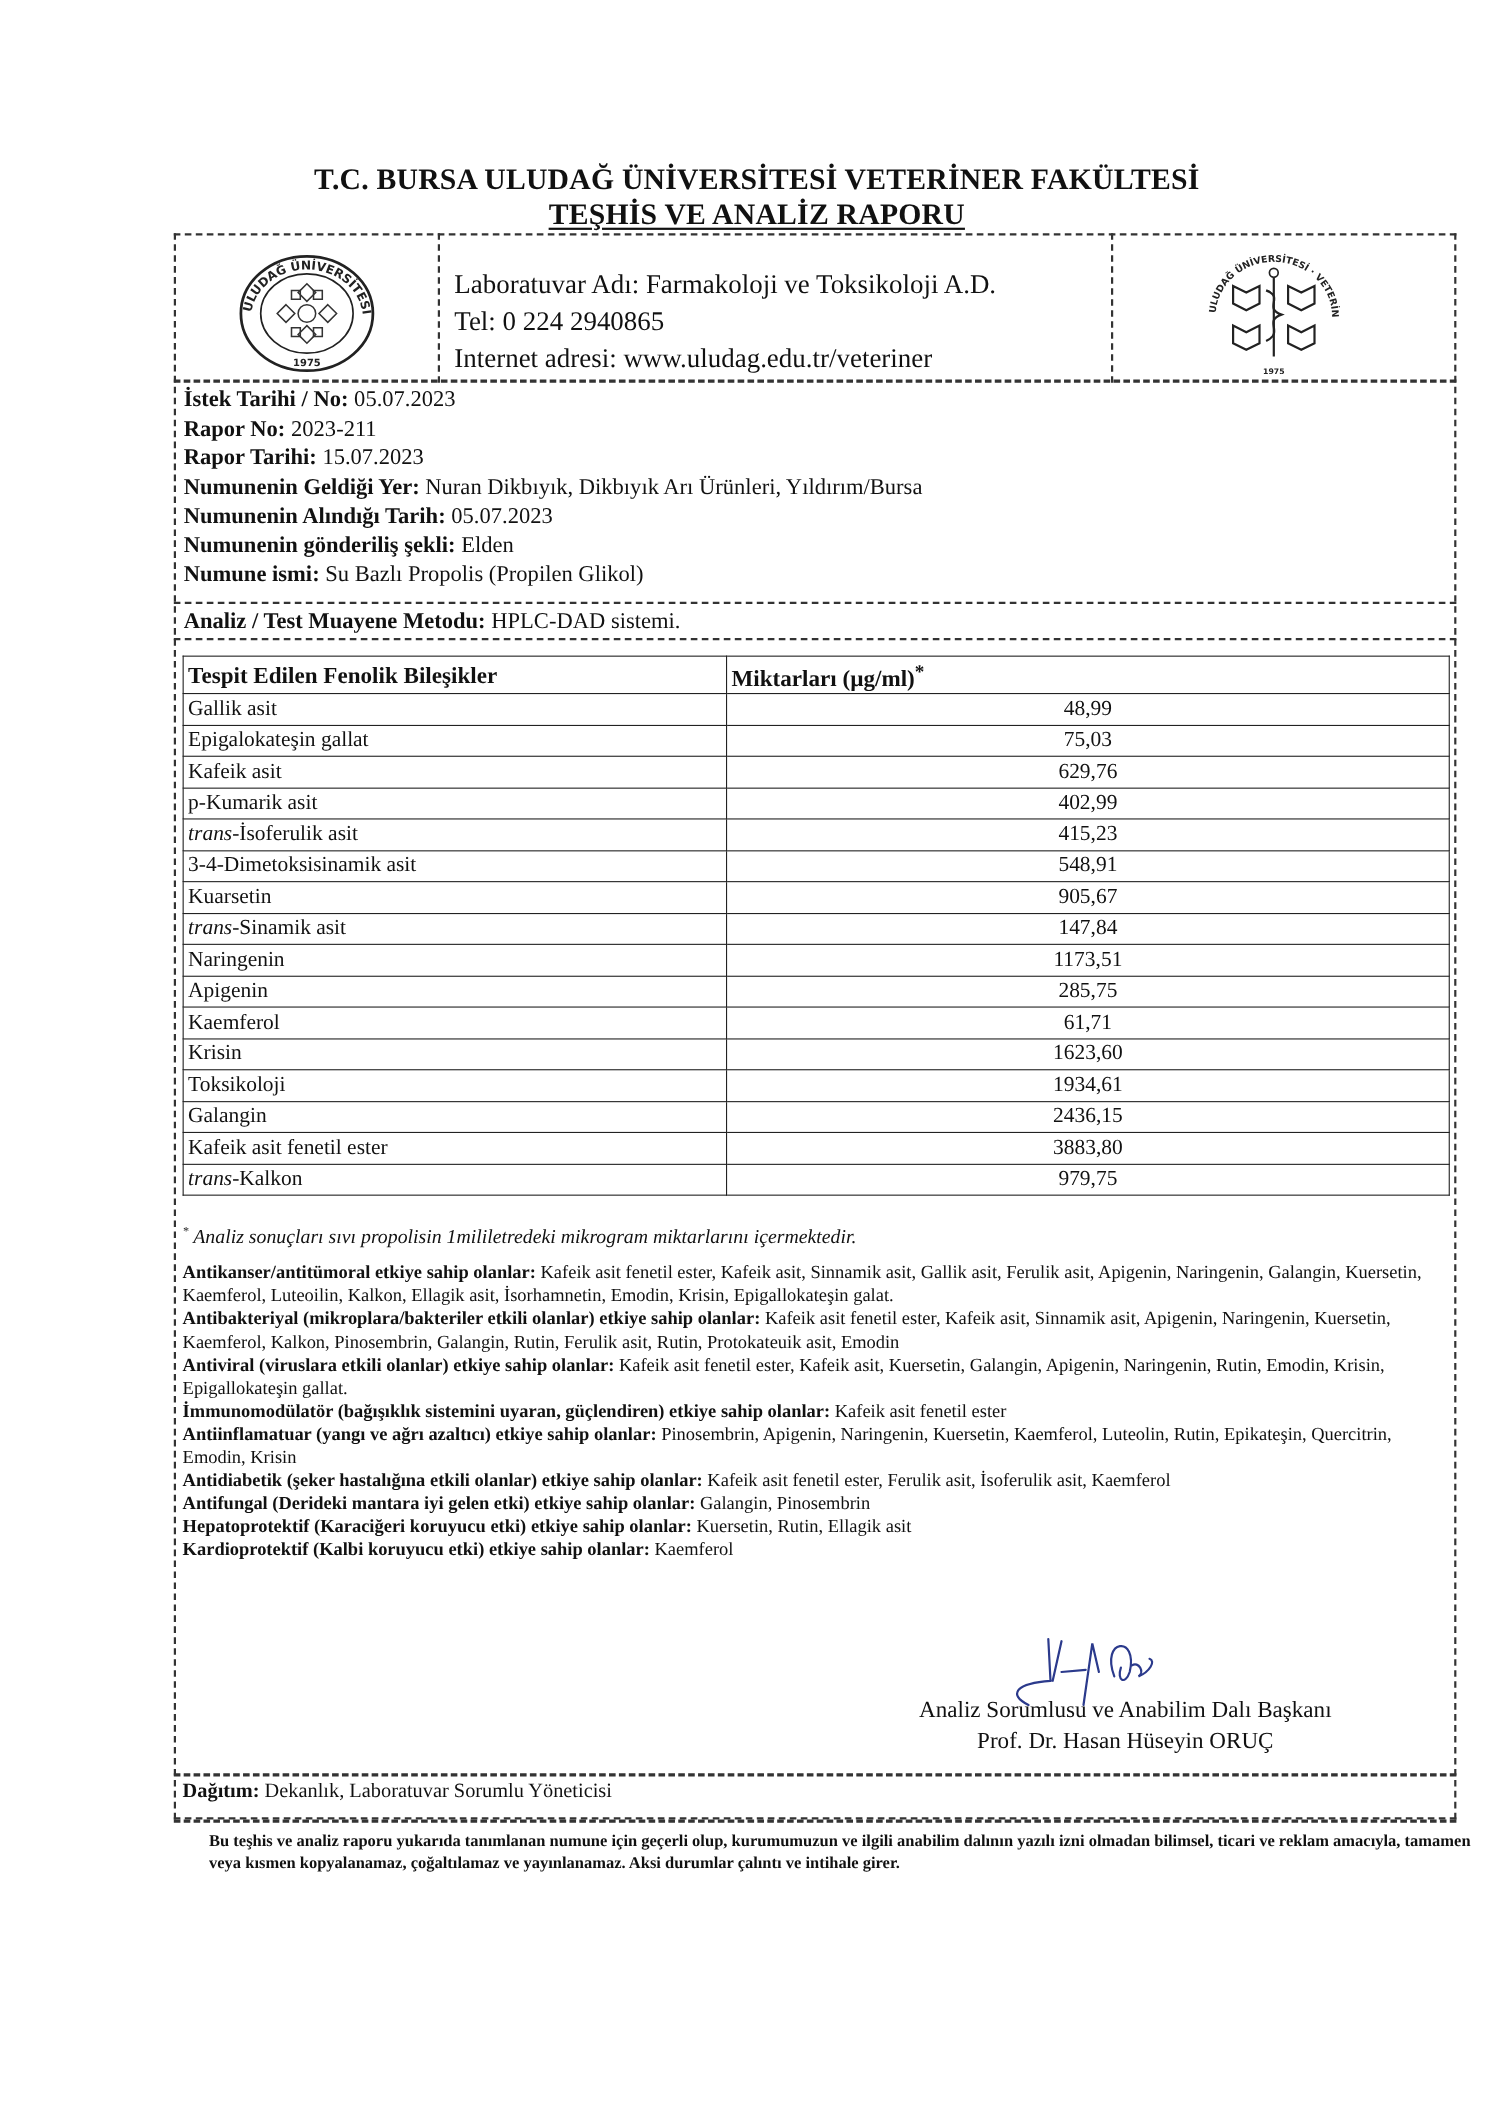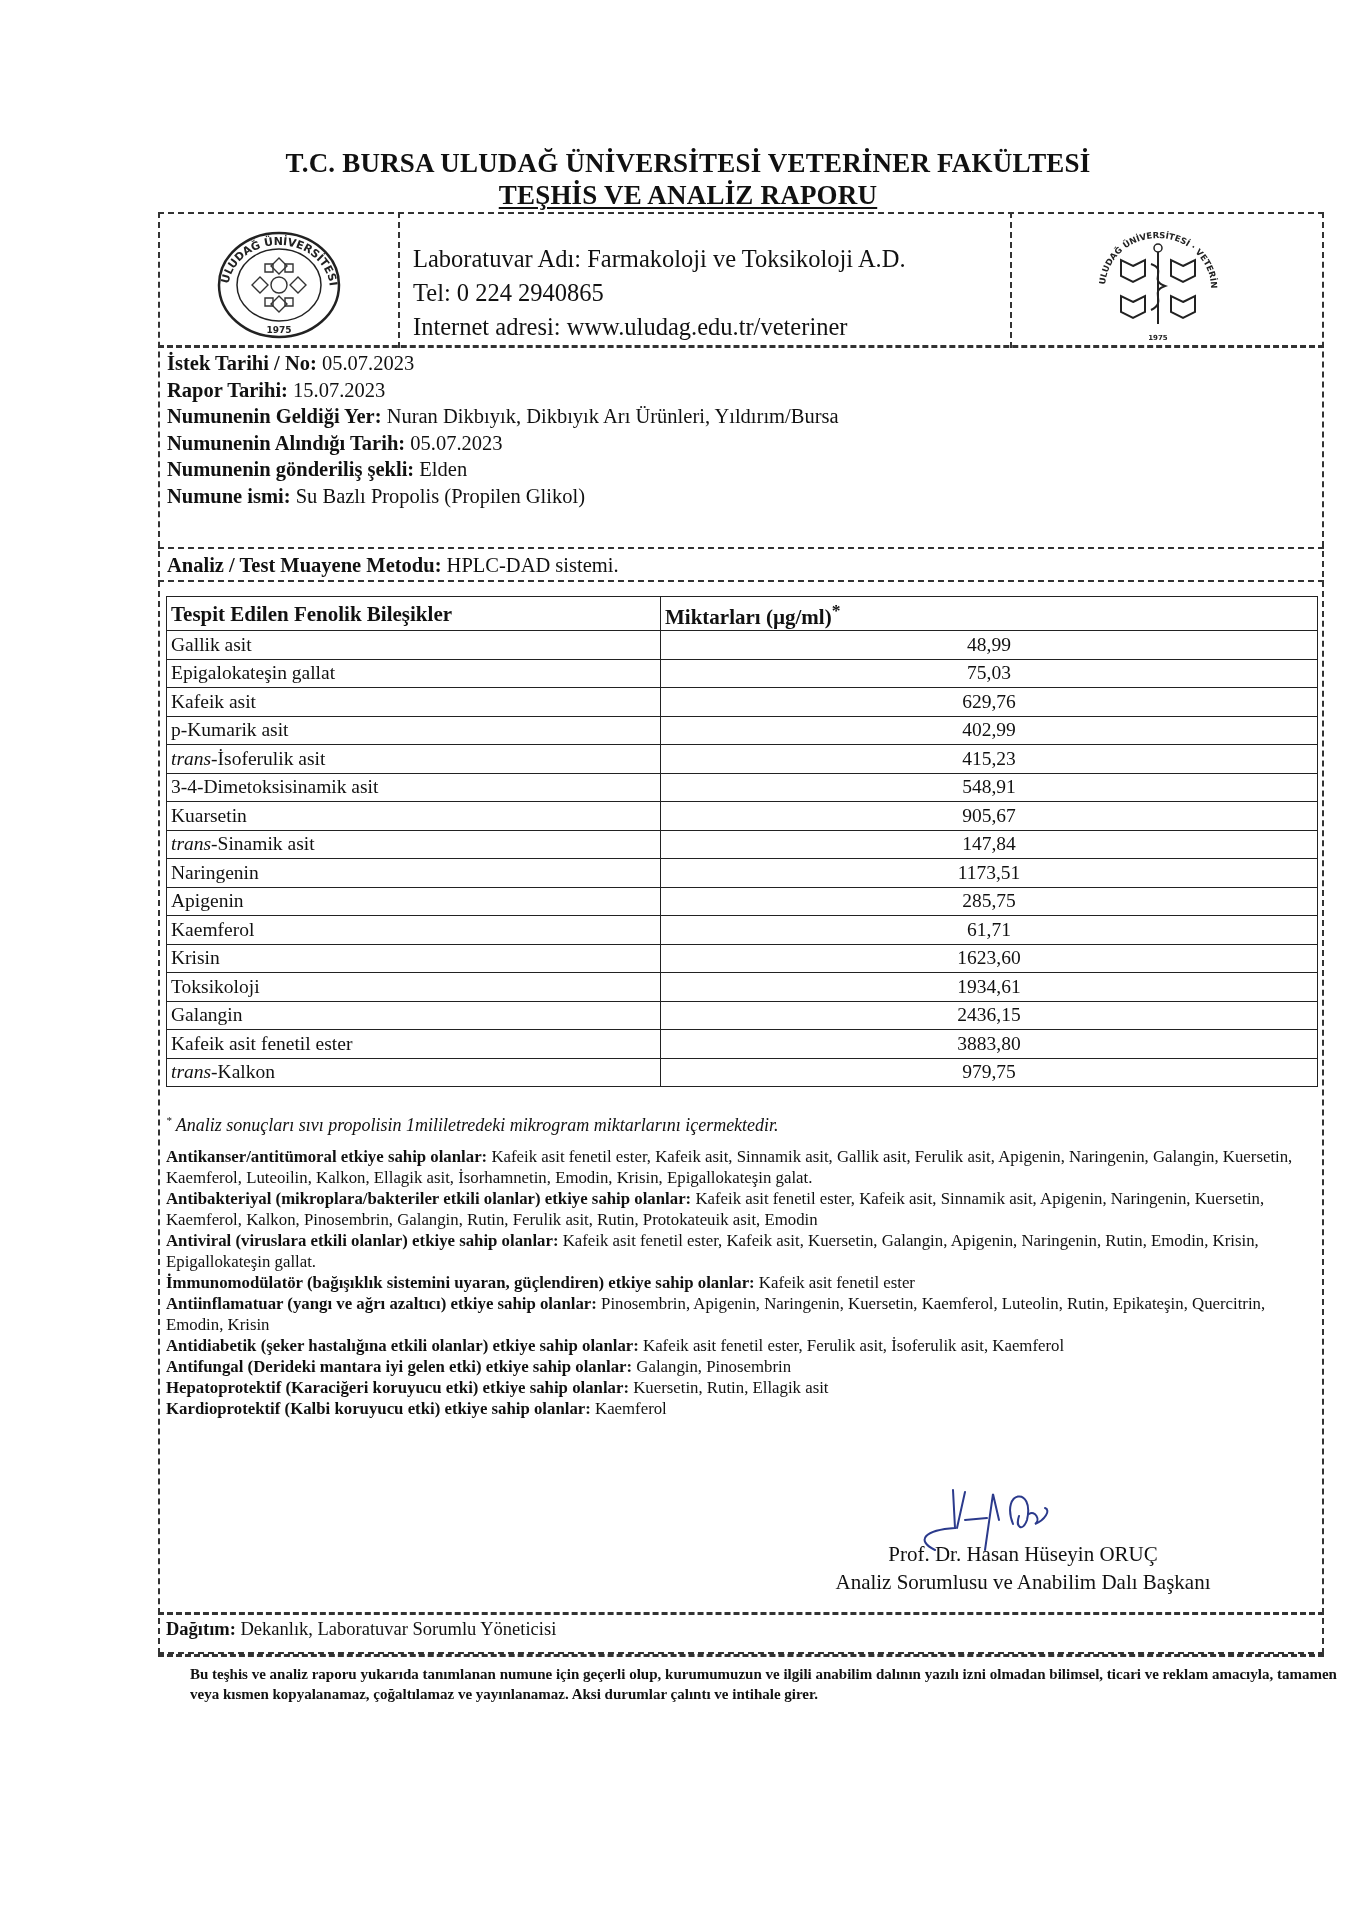--- a/index.html
+++ b/index.html
@@ -106,20 +106,21 @@
       <polygon points="90,78 102,72 102,88 90,94 78,88 78,72"></polygon>
       <line x1="65" y1="28" x2="65" y2="100"></line>
       <path d="M 58 40 C 75 46, 55 56, 72 62 C 55 68, 75 78, 58 86"></path>
     </g>
     <circle cx="65" cy="24" r="4" fill="none" stroke="#222" stroke-width="1.5"></circle>
   </svg>
 </div>
 
 <div class="meta">
   <div class="row"><b>İstek Tarihi / No:</b> <span>05.07.2023</span></div>
+  <div class="row"><b>Rapor No:</b> <span>2023-211</span></div>
   <div class="row"><b>Rapor Tarihi:</b> <span>15.07.2023</span></div>
   <div class="row"><b>Numunenin Geldiği Yer:</b> <span>Nuran Dikbıyık, Dikbıyık Arı Ürünleri, Yıldırım/Bursa</span></div>
   <div class="row"><b>Numunenin Alındığı Tarih:</b> <span>05.07.2023</span></div>
   <div class="row"><b>Numunenin gönderiliş şekli:</b> <span>Elden</span></div>
   <div class="row"><b>Numune ismi:</b> <span>Su Bazlı Propolis (Propilen Glikol)</span></div>
 </div>
 <div class="meta-sep sep-1"></div>
 <div class="meta-method"><b>Analiz / Test Muayene Metodu:</b> <span>HPLC-DAD sistemi.</span></div>
 <div class="meta-sep sep-2"></div>
 
@@ -216,21 +217,21 @@
   <g fill="none" stroke="#2b3a8c" stroke-width="2" stroke-linecap="round">
     <path d="M 40 70 C 20 60, 30 50, 60 48 L 58 10 M 62 48 L 70 12"></path>
     <path d="M 70 40 L 92 38"></path>
     <path d="M 90 70 L 98 14 L 104 40"></path>
     <path d="M 118 44 C 105 10, 140 6, 132 40 C 128 52, 120 48, 124 36"></path>
     <path d="M 134 34 C 140 30, 146 40, 140 44 C 150 40, 156 30, 150 28"></path>
   </g>
 </svg>
 
 <div class="sign">
+  <div>Analiz Sorumlusu ve Anabilim Dalı Başkanı</div>
   <div>Prof. Dr. Hasan Hüseyin ORUÇ</div>
-  <div>Analiz Sorumlusu ve Anabilim Dalı Başkanı</div>
 </div>
 
 <div class="dist-sep"></div>
 <div class="dist"><b>Dağıtım:</b><span> Dekanlık, Laboratuvar Sorumlu Yöneticisi</span></div>
 <div class="frame-bottom-line"></div>
 
 <div class="disclaimer">Bu teşhis ve analiz raporu yukarıda tanımlanan numune için geçerli olup, kurumumuzun ve ilgili anabilim dalının yazılı izni olmadan bilimsel, ticari ve reklam amacıyla, tamamen veya kısmen kopyalanamaz, çoğaltılamaz ve yayınlanamaz. Aksi durumlar çalıntı ve intihale girer.</div>
 
 </body></html>

